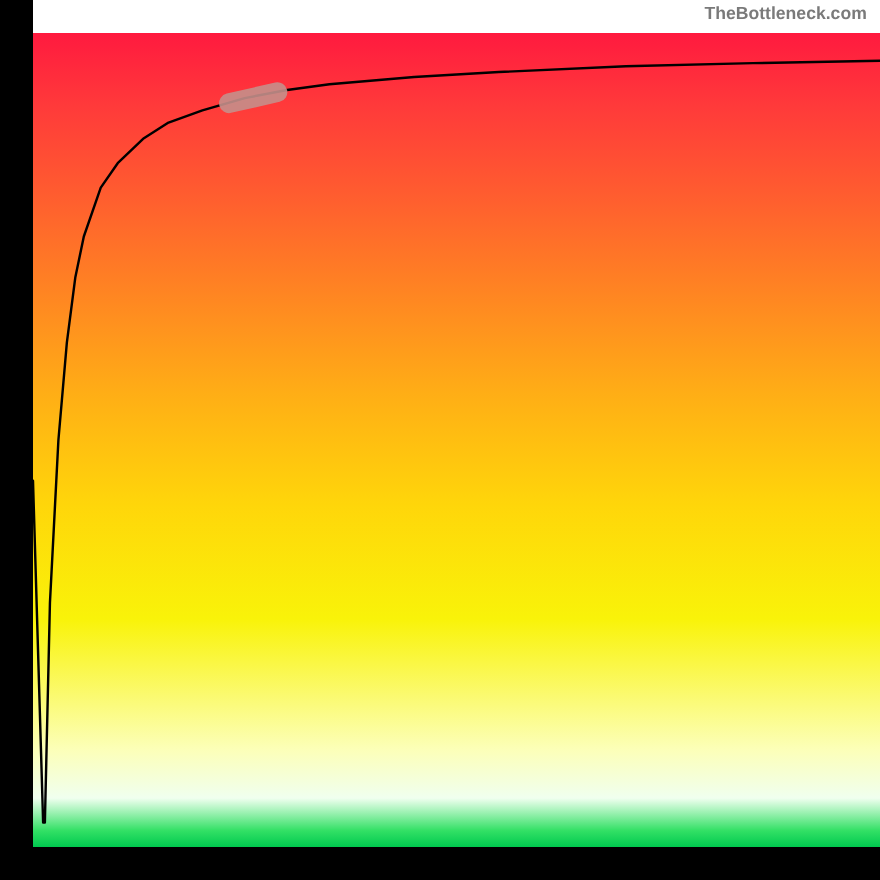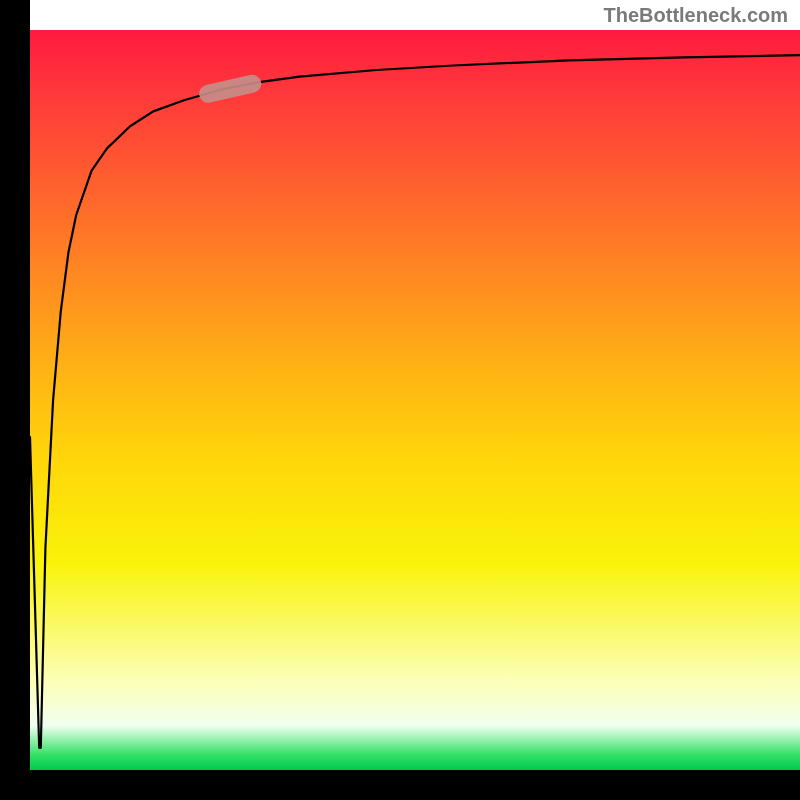--- a/index.html
+++ b/index.html
@@ -8,21 +8,21 @@
     height: 800px;
     background: #fff;
     font-family: Arial, Helvetica, sans-serif;
     position: relative;
     overflow: hidden;
   }
   .watermark {
     position: absolute;
     top: 4px;
     right: 12px;
-    font-size: 20px;
+    font-size: 16px;
     font-weight: bold;
     color: #7a7a7a;
     z-index: 10;
   }
   .chart-frame {
     position: absolute;
     left: 0;
     top: 0;
     width: 800px;
     height: 800px;

